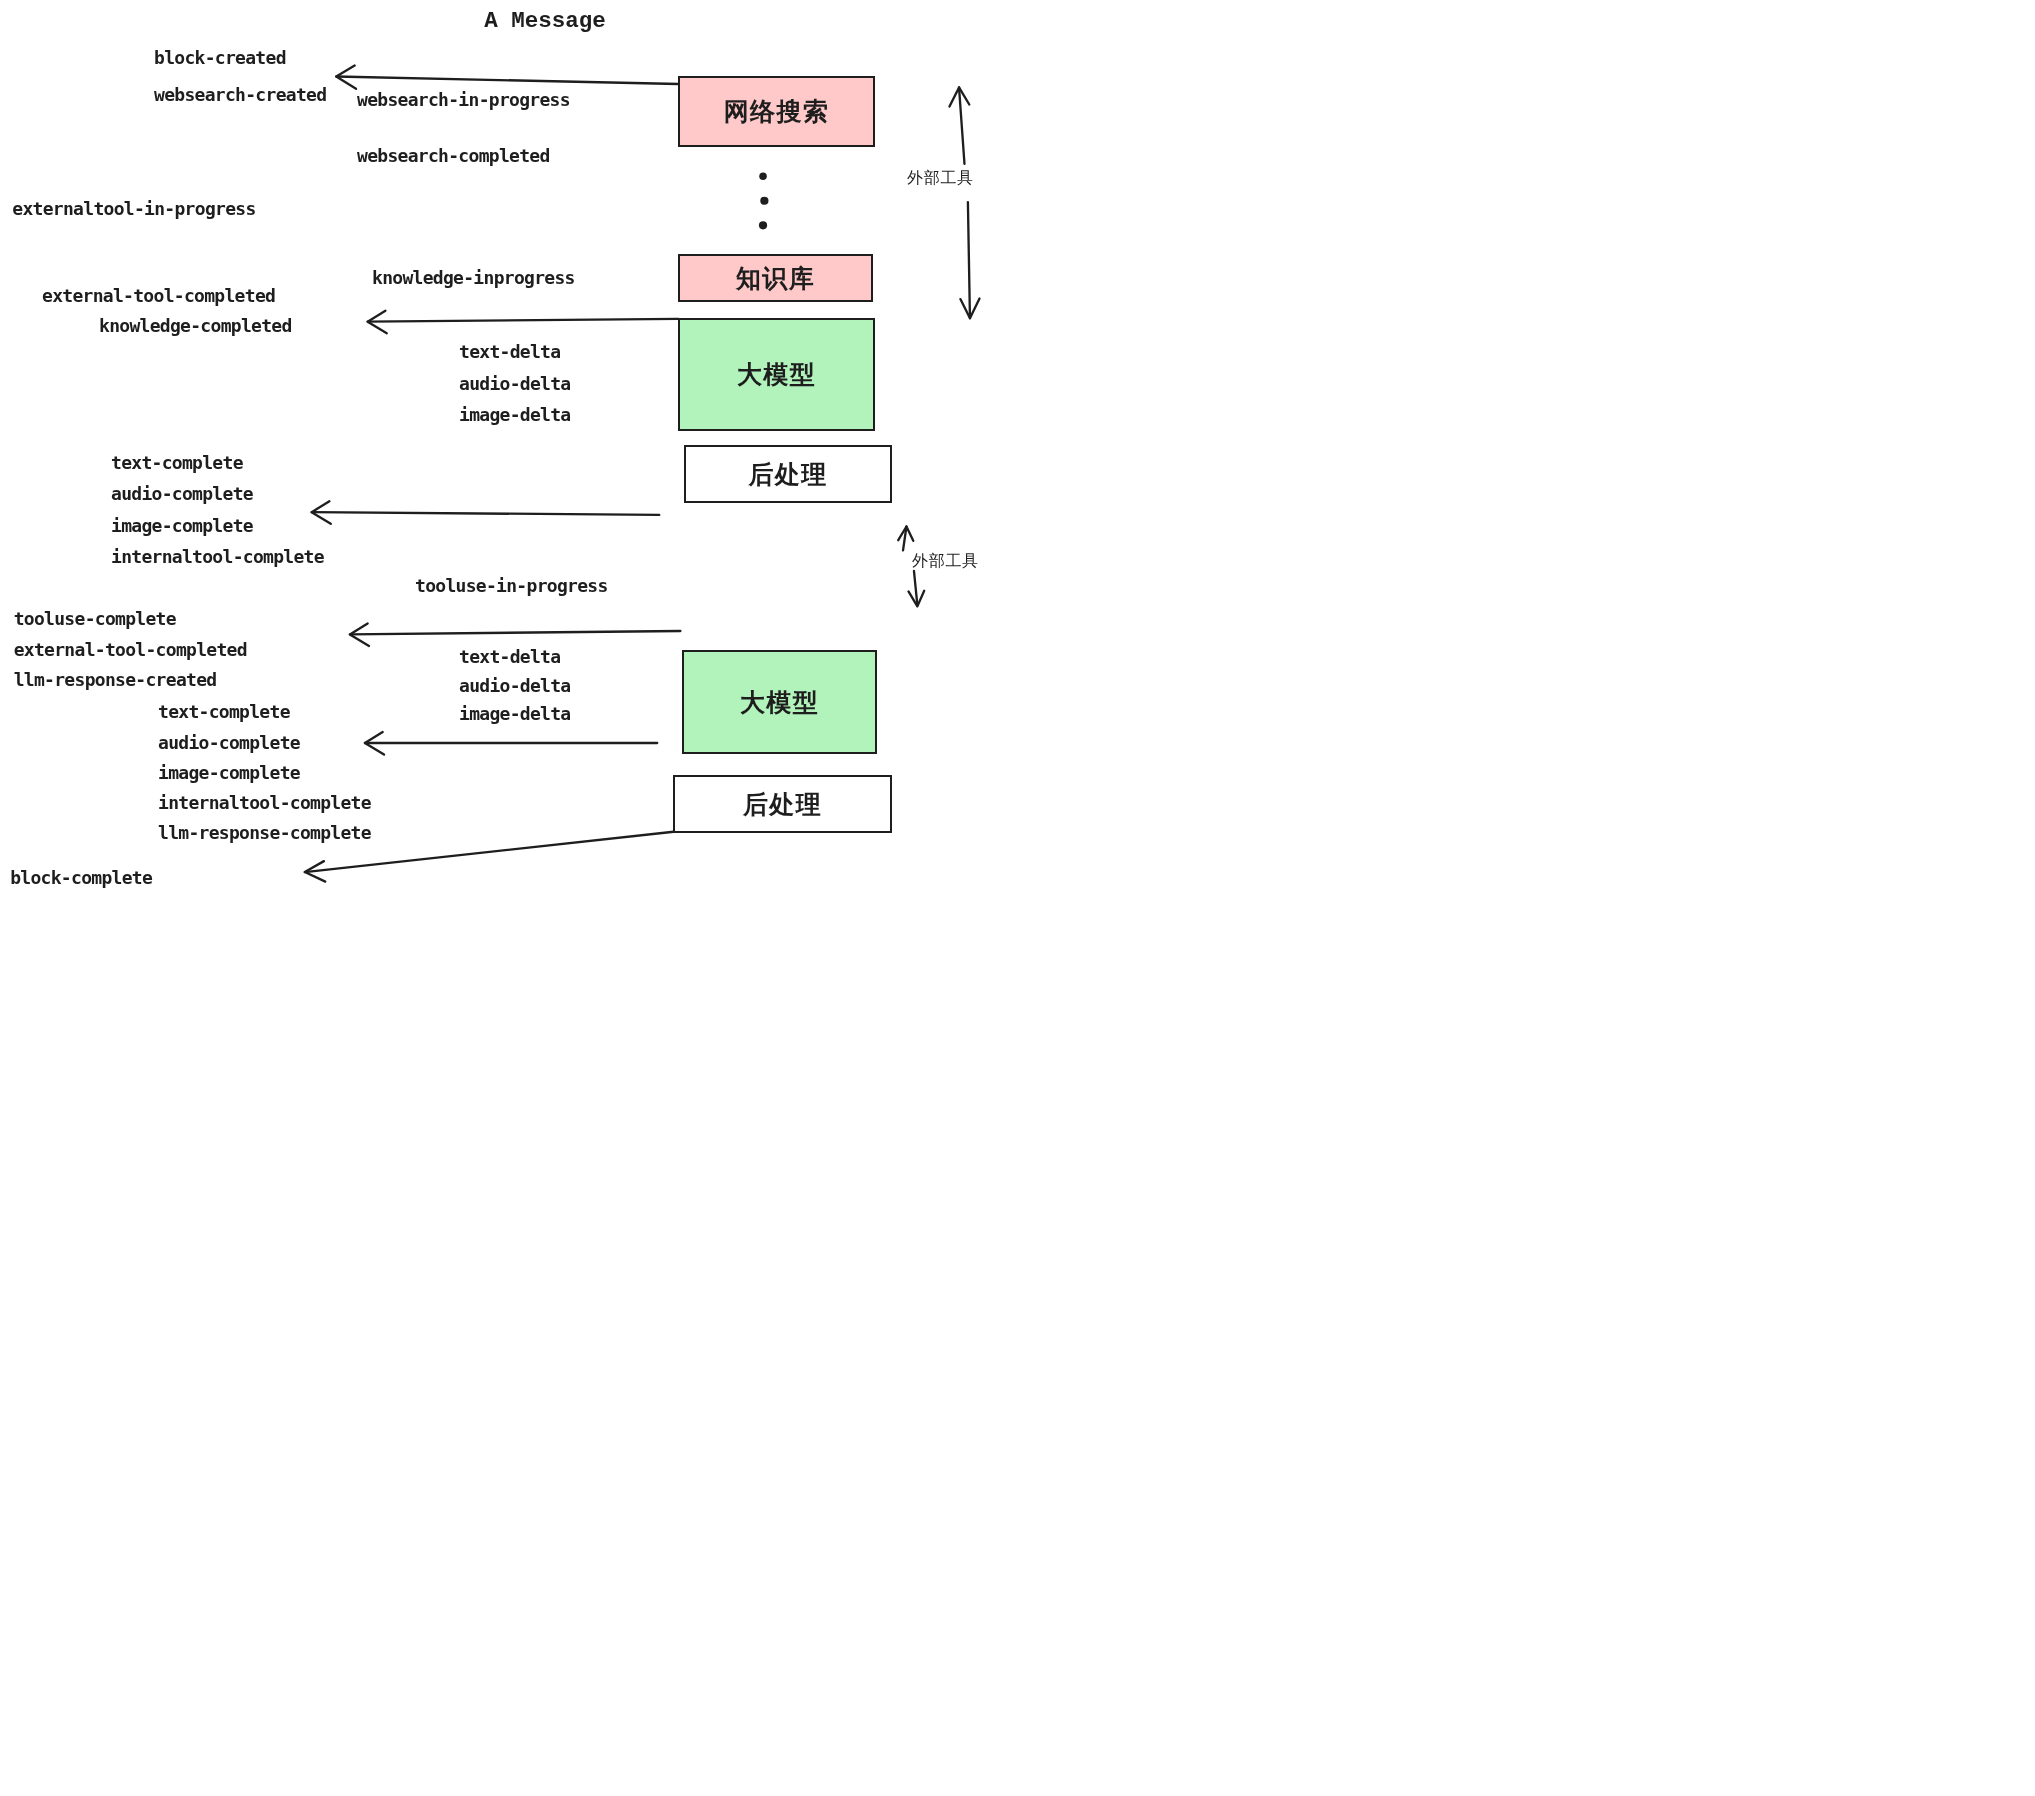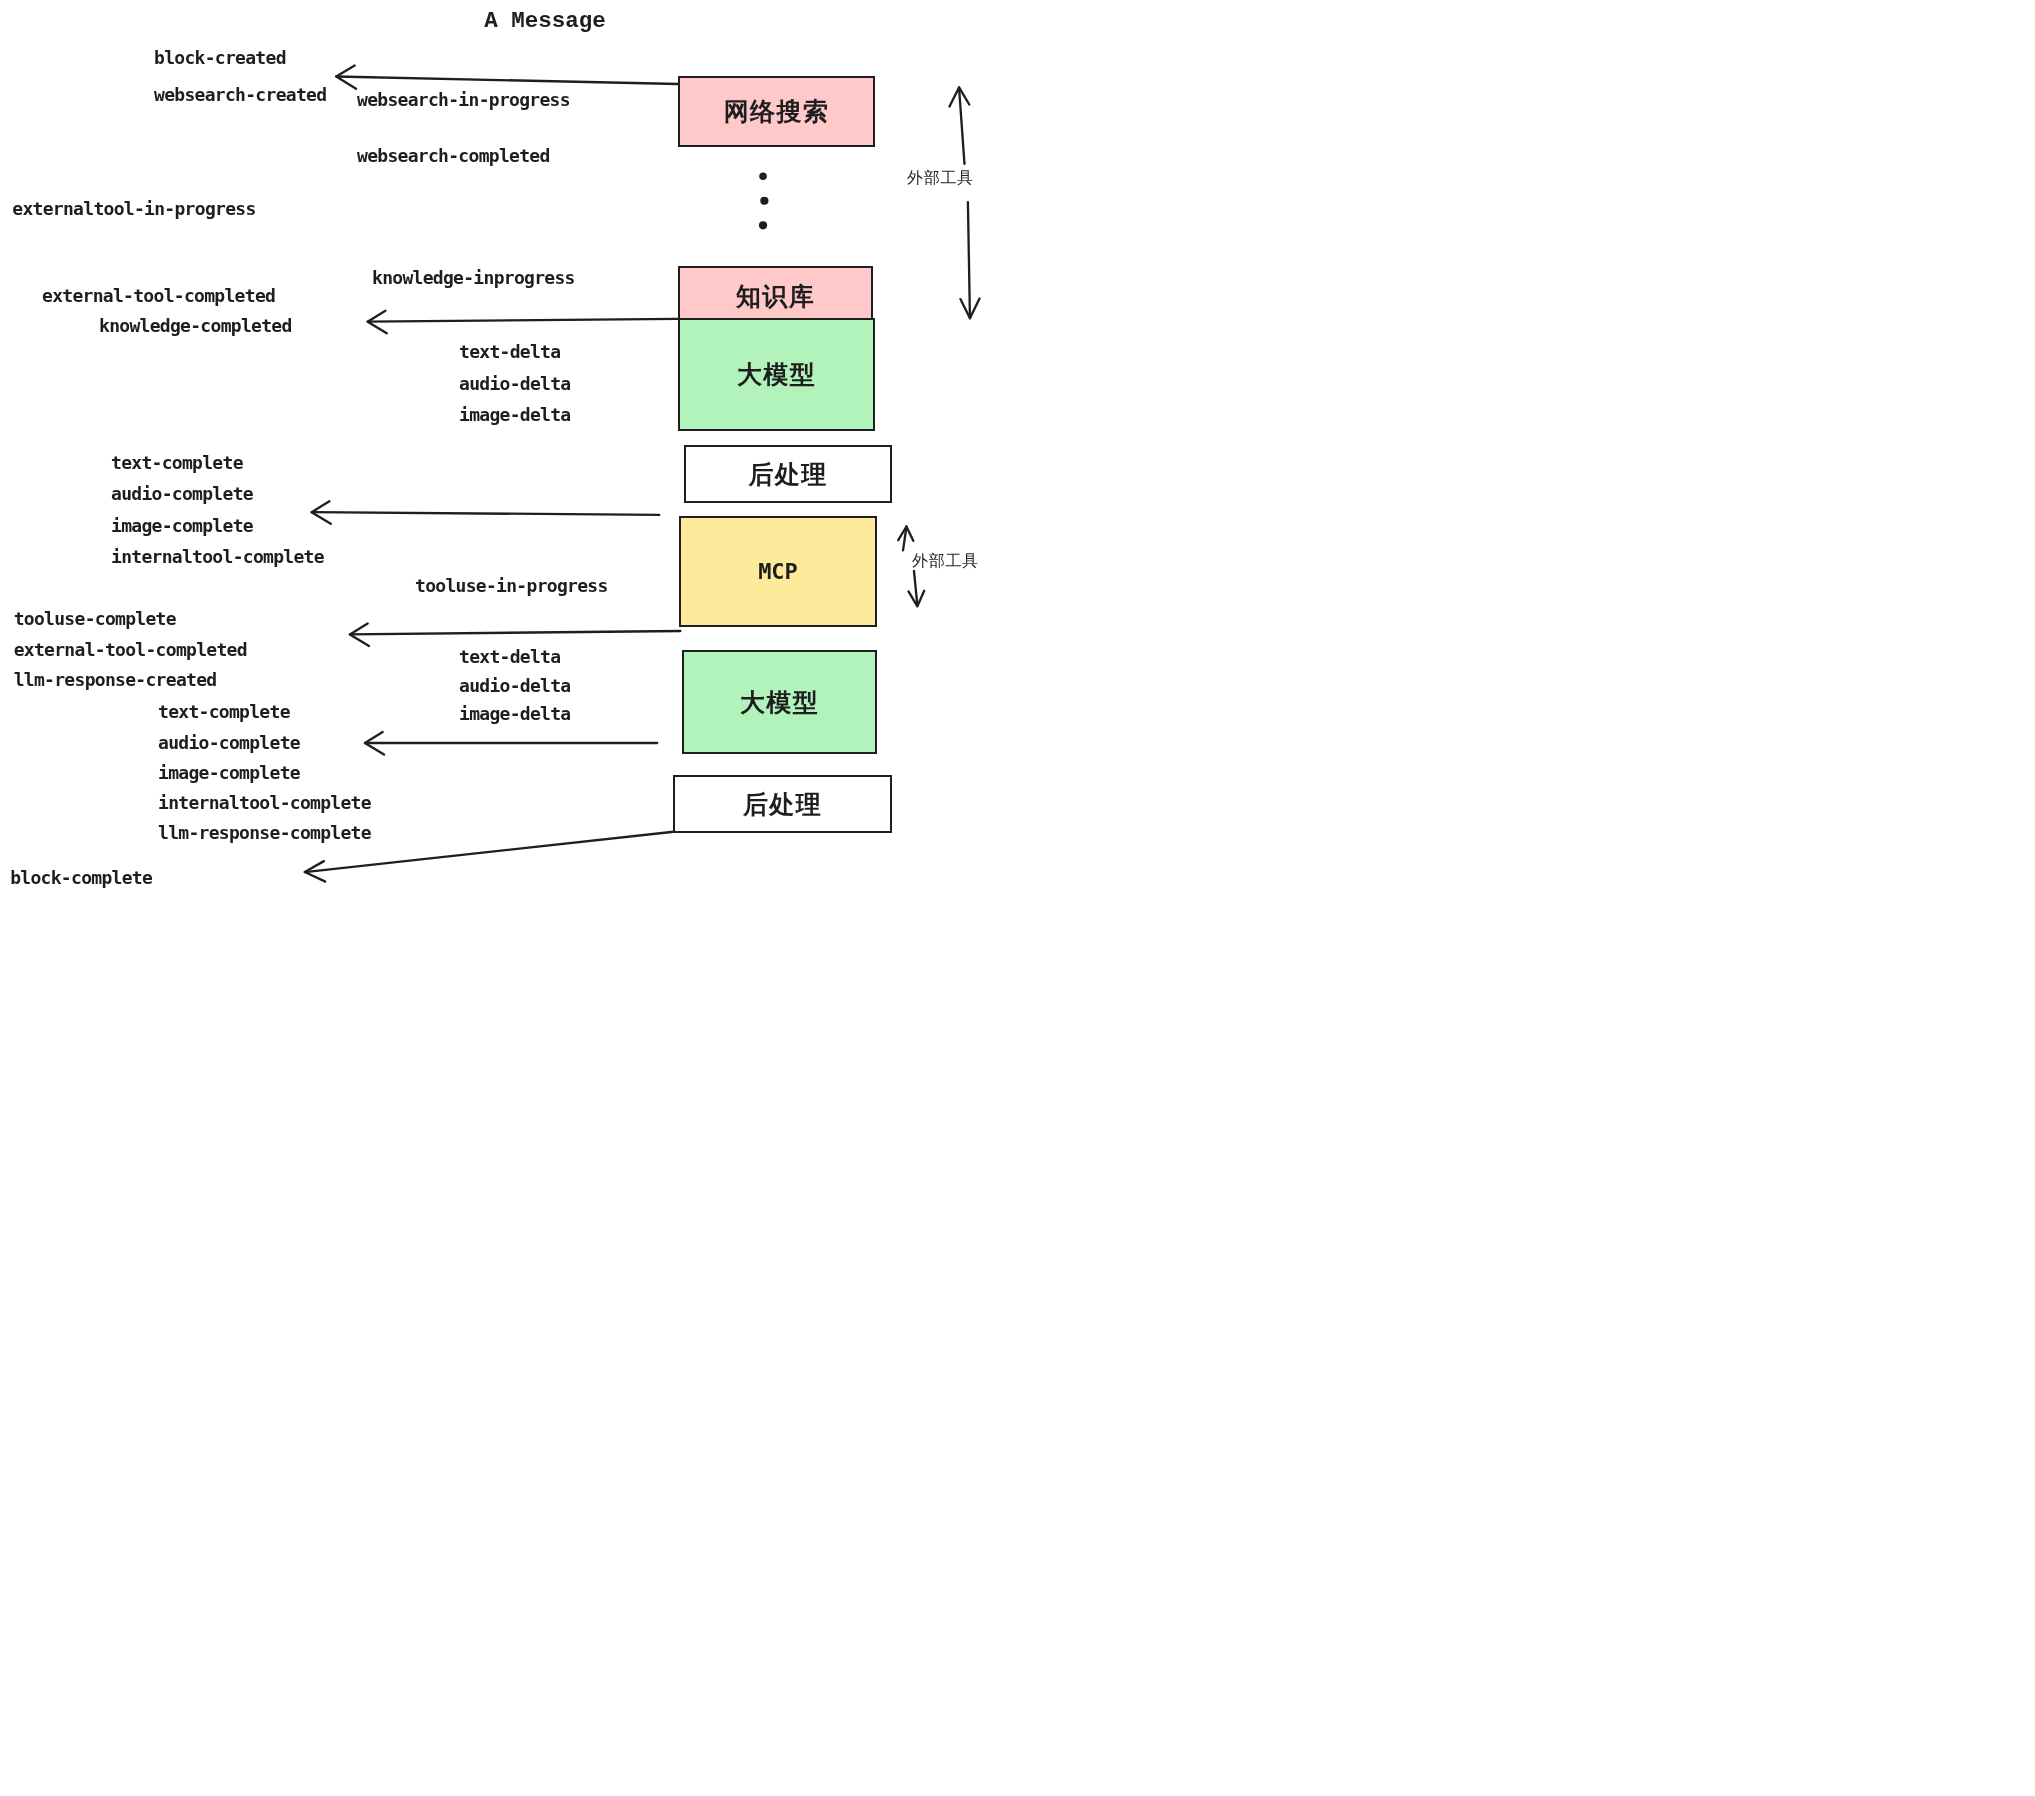--- a/index.html
+++ b/index.html
@@ -83,31 +83,28 @@
       <circle cx="1119" cy="294" r="6"></circle>
       <circle cx="1117" cy="330" r="6"></circle>
     </g>
   </svg>
 
   <div class="title" style="left:545px;top:8.2px;font-family:Liberation Mono, monospace;">A Message</div>
 
   <div class="box pink" style="left:678px;top:76px;width:197px;height:71px;">
     <span class="zh">网络搜索</span>
   </div>
-  <div class="box pink" style="left:678px;top:266px;width:195px;height:60px;">
+  <div class="box pink" style="left:678px;top:254px;width:195px;height:48px;">
     <span class="zh">知识库</span>
   </div>
   <div class="box green" style="left:678px;top:318px;width:197px;height:113px;">
     <span class="zh">大模型</span>
   </div>
   <div class="box white" style="left:684px;top:445px;width:208px;height:58px;">
     <span class="zh">后处理</span>
-  </div>
-  <div class="box yellow" style="left:679px;top:516px;width:198px;height:111px;">
-    <span class="mono">MCP</span>
   </div>
   <div class="box green" style="left:682px;top:650px;width:195px;height:104px;">
     <span class="zh">大模型</span>
   </div>
   <div class="box white" style="left:673px;top:775px;width:219px;height:58px;">
     <span class="zh">后处理</span>
   </div>
 
   <div class="anno" style="left:907px;top:178px;">外部工具</div>
   <div class="anno" style="left:912px;top:561px;">外部工具</div>

